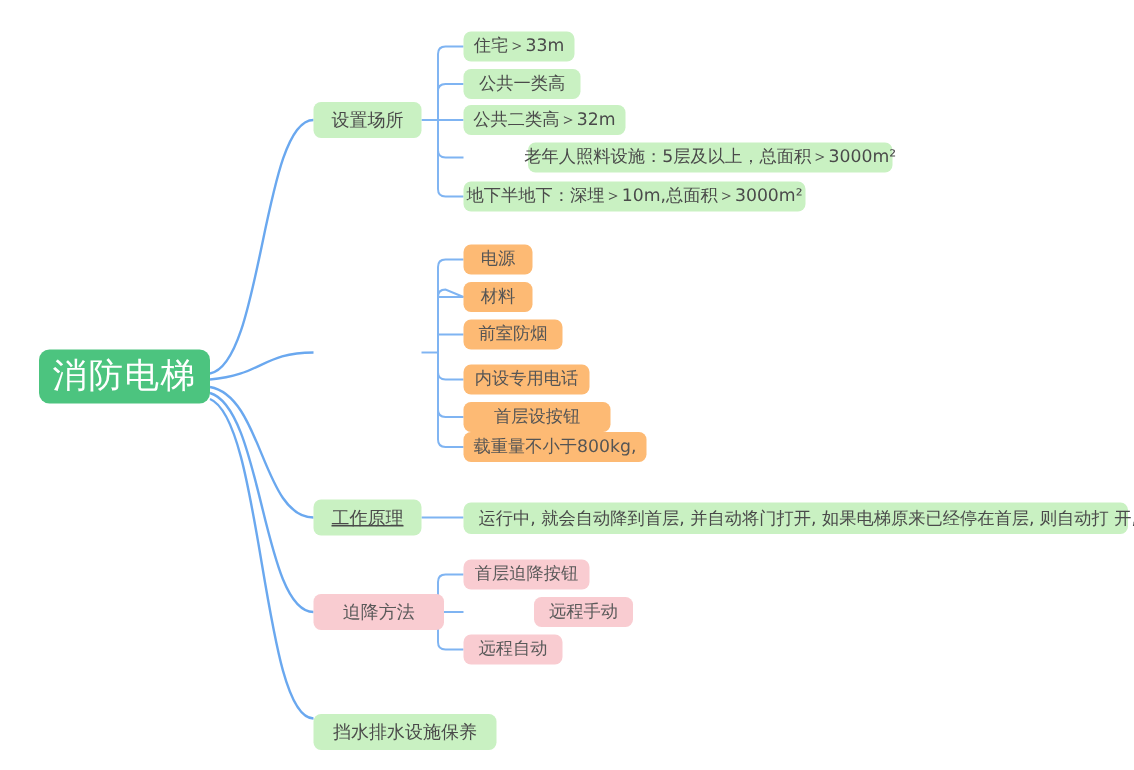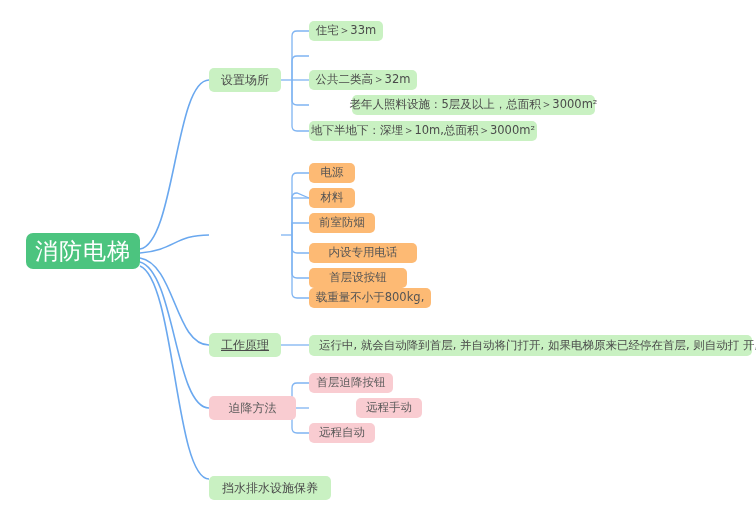--- a/index.html
+++ b/index.html
@@ -77,28 +77,29 @@
     <path class="thin" d="M281,408 L292,408"></path>
     <path class="thin" d="M292,408 L292,388 Q292,383 297,383 L309,383"></path>
     <path class="thin" d="M292,408 L309,408"></path>
     <path class="thin" d="M292,408 L292,428 Q292,433 297,433 L309,433"></path>
   </svg>
 
   <div class="node branch green" style="left:209px;top:68px;width:72px;height:24px;">设置场所</div>
 
   <div class="node root" style="left:26px;top:233px;width:114px;height:36px;">消防电梯</div>
   <div class="node leaf green" style="left:309px;top:21px;width:74px;height:20px;">住宅＞33m</div>
+  <div class="node leaf green" style="left:309px;top:46px;width:78px;height:20px;">公共一类高</div>
   <div class="node leaf green" style="left:309px;top:70px;width:108px;height:20px;">公共二类高＞32m</div>
   <div class="node leaf green wide" style="left:309px;top:95px;width:243px;height:20px;margin-left:43px;">老年人照料设施：5层及以上，总面积＞3000m²</div>
   <div class="node leaf green wide" style="left:309px;top:121px;width:228px;height:20px;">地下半地下：深埋＞10m,总面积＞3000m²</div>
 
   <div class="node leaf grey" style="left:309px;top:163px;width:46px;height:20px;">电源</div>
   <div class="node leaf grey" style="left:309px;top:188px;width:46px;height:20px;">材料</div>
   <div class="node leaf grey" style="left:309px;top:213px;width:66px;height:20px;">前室防烟</div>
-  <div class="node leaf grey" style="left:309px;top:243px;width:108px;height:20px;">内设专用电话</div>
+  <div class="node leaf grey" style="left:309px;top:243px;width:84px;height:20px;">内设专用电话</div>
   <div class="node leaf grey" style="left:309px;top:268px;width:98px;height:20px;">首层设按钮</div>
   <div class="node leaf grey" style="left:309px;top:288px;width:122px;height:20px;">载重量不小于800kg,</div>
 
   <div class="node branch green" style="left:209px;top:333px;width:72px;height:24px;text-decoration:underline;">工作原理</div>
   <div class="node leaf green wide" style="left:309px;top:335px;width:443px;height:21px;justify-content:flex-start;">运行中, 就会自动降到首层, 并自动将门打开, 如果电梯原来已经停在首层, 则自动打 开,</div>
 
   <div class="node branch pink" style="left:209px;top:396px;width:87px;height:24px;">迫降方法</div>
   <div class="node leaf pink" style="left:309px;top:373px;width:84px;height:20px;">首层迫降按钮</div>
   <div class="node leaf pink" style="left:309px;top:398px;width:66px;height:20px;margin-left:47px;">远程手动</div>
   <div class="node leaf pink" style="left:309px;top:423px;width:66px;height:20px;">远程自动</div>

